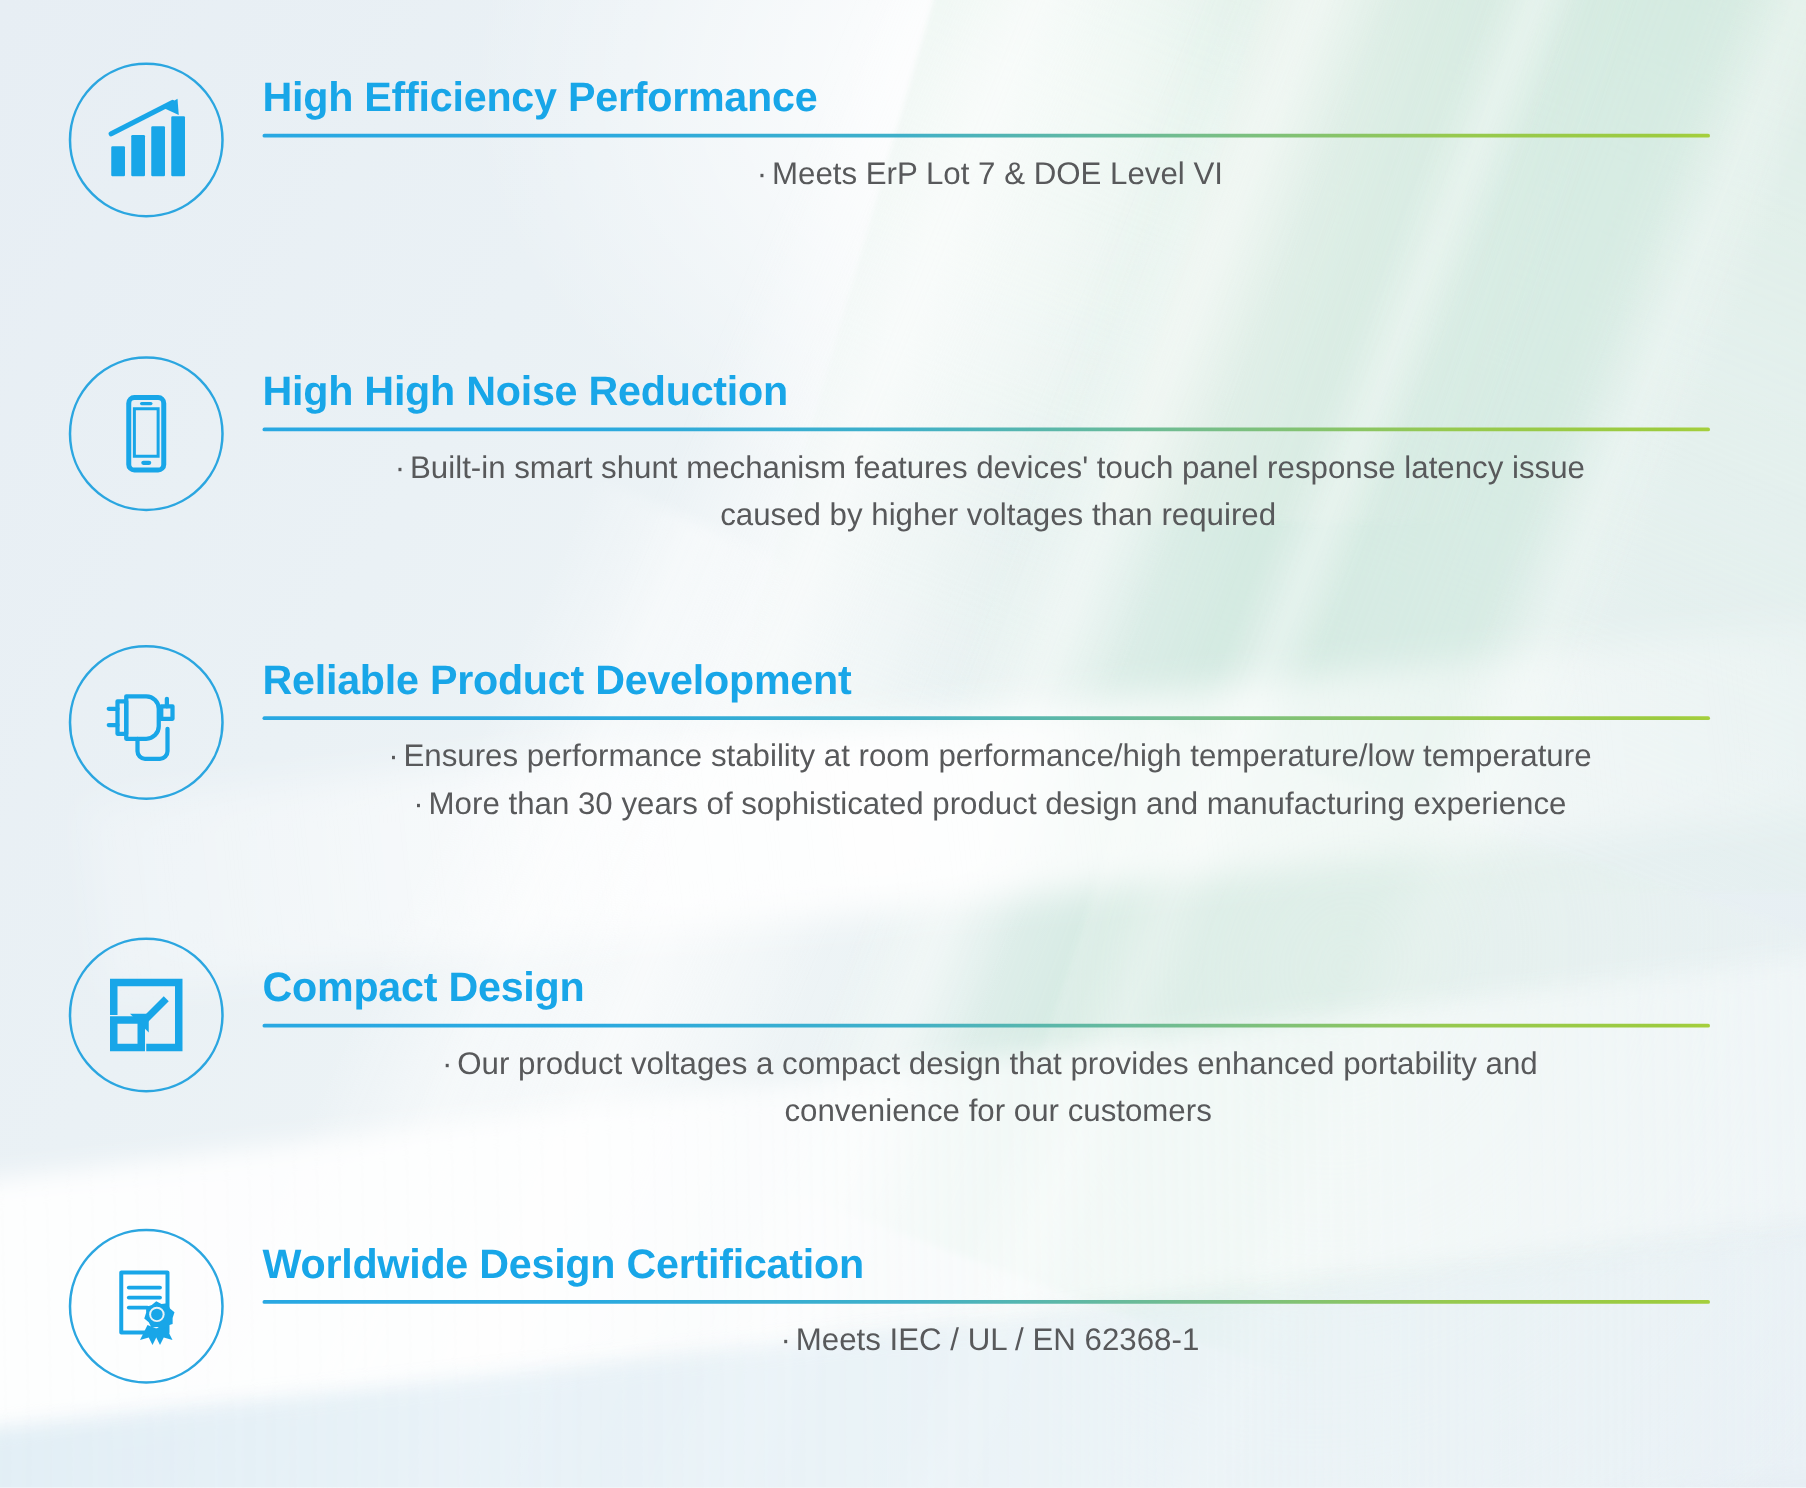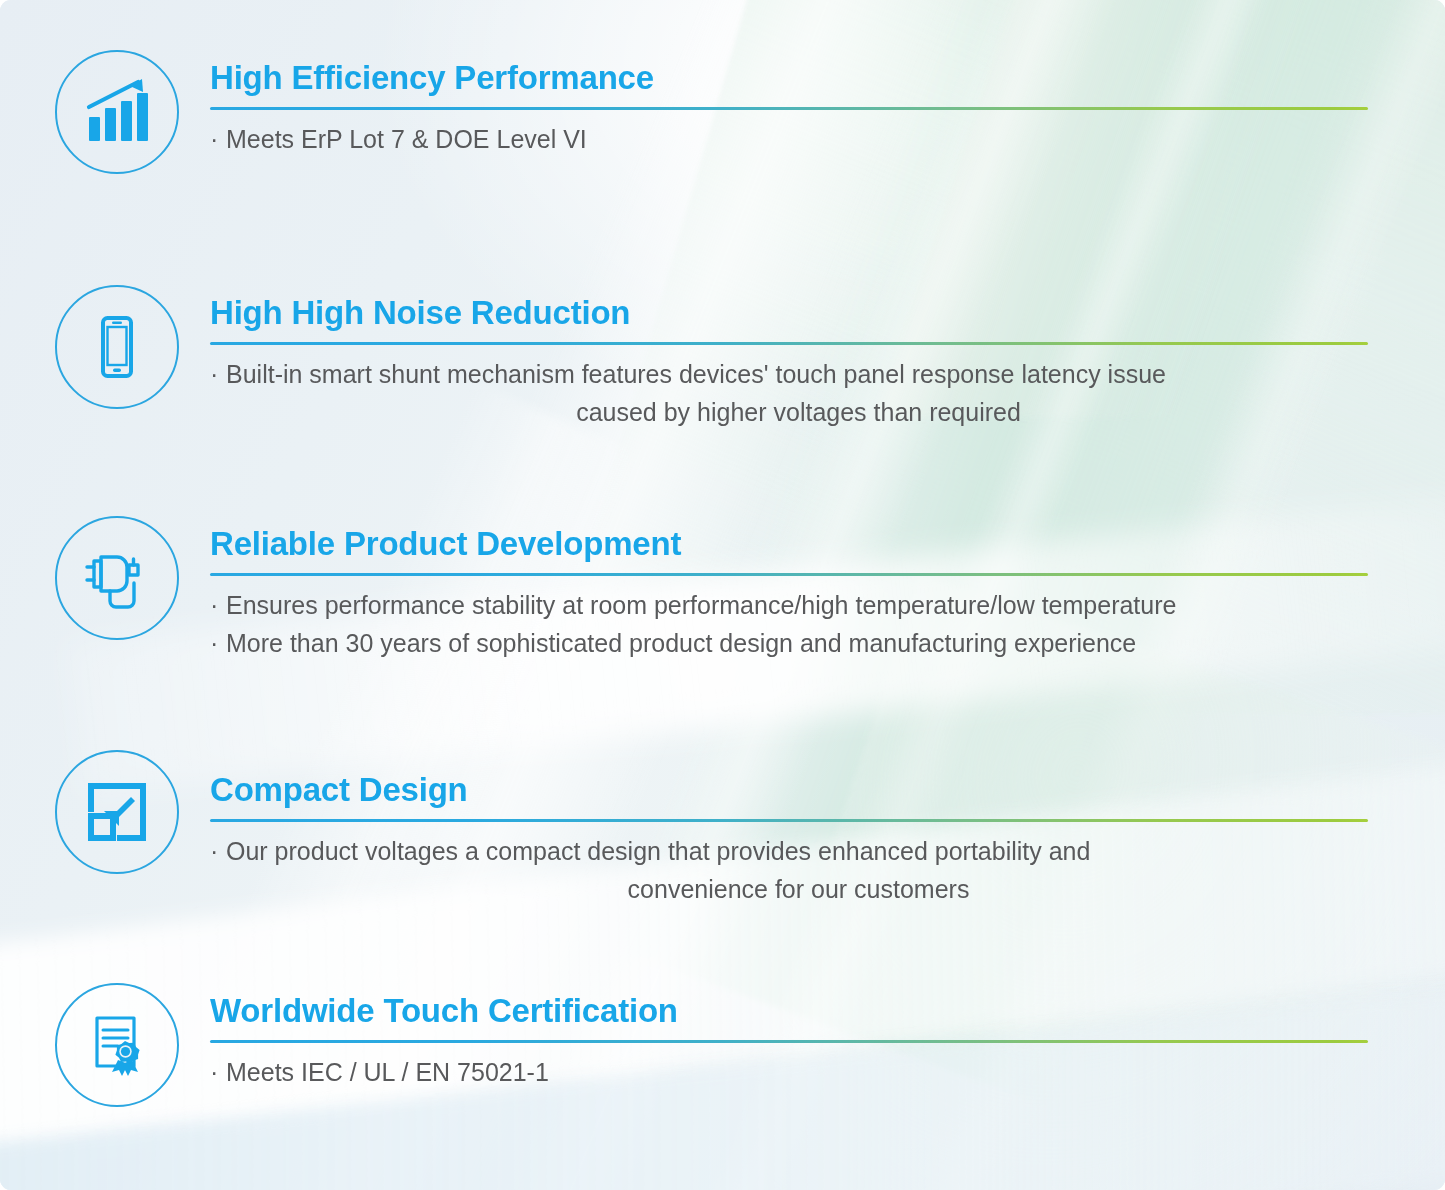--- a/index.html
+++ b/index.html
@@ -12,21 +12,20 @@
     font-family: "Liberation Sans", sans-serif;
     overflow: hidden;
   }
 
   .page {
     position: relative;
     width: 1445px;
     height: 1190px;
     overflow: hidden;
     background: #eaf0f5;
-    border-radius: 11px;
   }
 
   
   .bg-base {
     position: absolute;
     inset: 0;
     background:
       radial-gradient(ellipse 900px 620px at 62% 6%, #ffffff 0%, rgba(255,255,255,0.75) 22%, rgba(255,255,255,0) 58%),
       linear-gradient(118deg, #e7eef4 0%, #eaf1f5 26%, #eef4f6 48%, #e9f1f3 70%, #e6eef4 100%);
   }
@@ -149,20 +148,21 @@
 
   .bullets {
     margin-top: 10px;
   }
   .bullet {
     color: #58595b;
     font-size: 25px;
     line-height: 38px;
     white-space: nowrap;
     display: block;
+    text-align: center;
   }
   .bullet .dot {
     display: inline-block;
     width: 16px;
     color: #58595b;
   }
   .bullet .btext { display: inline; }
   .bullet-cont {
     display: block;
     color: #58595b;
@@ -308,24 +308,24 @@
           <g fill="#18a6e8">
             <path d="M38 52 l-6 12 l7 -2 l3 6 l6 -12 Z"></path>
             <path d="M52 52 l6 12 l-7 -2 l-3 6 l-6 -12 Z"></path>
           </g>
           <path d="M45 33 l4.2 2.1 l4.7 -0.4 l2.1 4.2 l3.6 3 l-1.5 4.5 l0 4.7 l-4.5 1.5 l-3.6 3 l-4.2 -2.1 l-4.7 0.4 l-2.1 -4.2 l-3.6 -3 l1.5 -4.5 l0 -4.7 l4.5 -1.5 Z" fill="#18a6e8"></path>
           <circle cx="45.5" cy="43.5" r="6.2" fill="#e9f2f6"></circle>
           <circle cx="45.5" cy="43.5" r="4.6" fill="#18a6e8"></circle>
         </svg>
       </div>
       <div class="feature-body" style="top:8px;">
-        <div class="feature-title">Worldwide Touch Certification</div>
-        <div class="divider"></div>
-        <div class="bullets">
-          <div class="bullet">
-            <span class="dot">·</span><span class="btext">Meets IEC / UL / EN 75021-1</span>
+        <div class="feature-title">Worldwide Design Certification</div>
+        <div class="divider"></div>
+        <div class="bullets">
+          <div class="bullet">
+            <span class="dot">·</span><span class="btext">Meets IEC / UL / EN 62368-1</span>
           </div>
         </div>
       </div>
     </div>
 
   </div>
 </div>
 
 </body></html>

